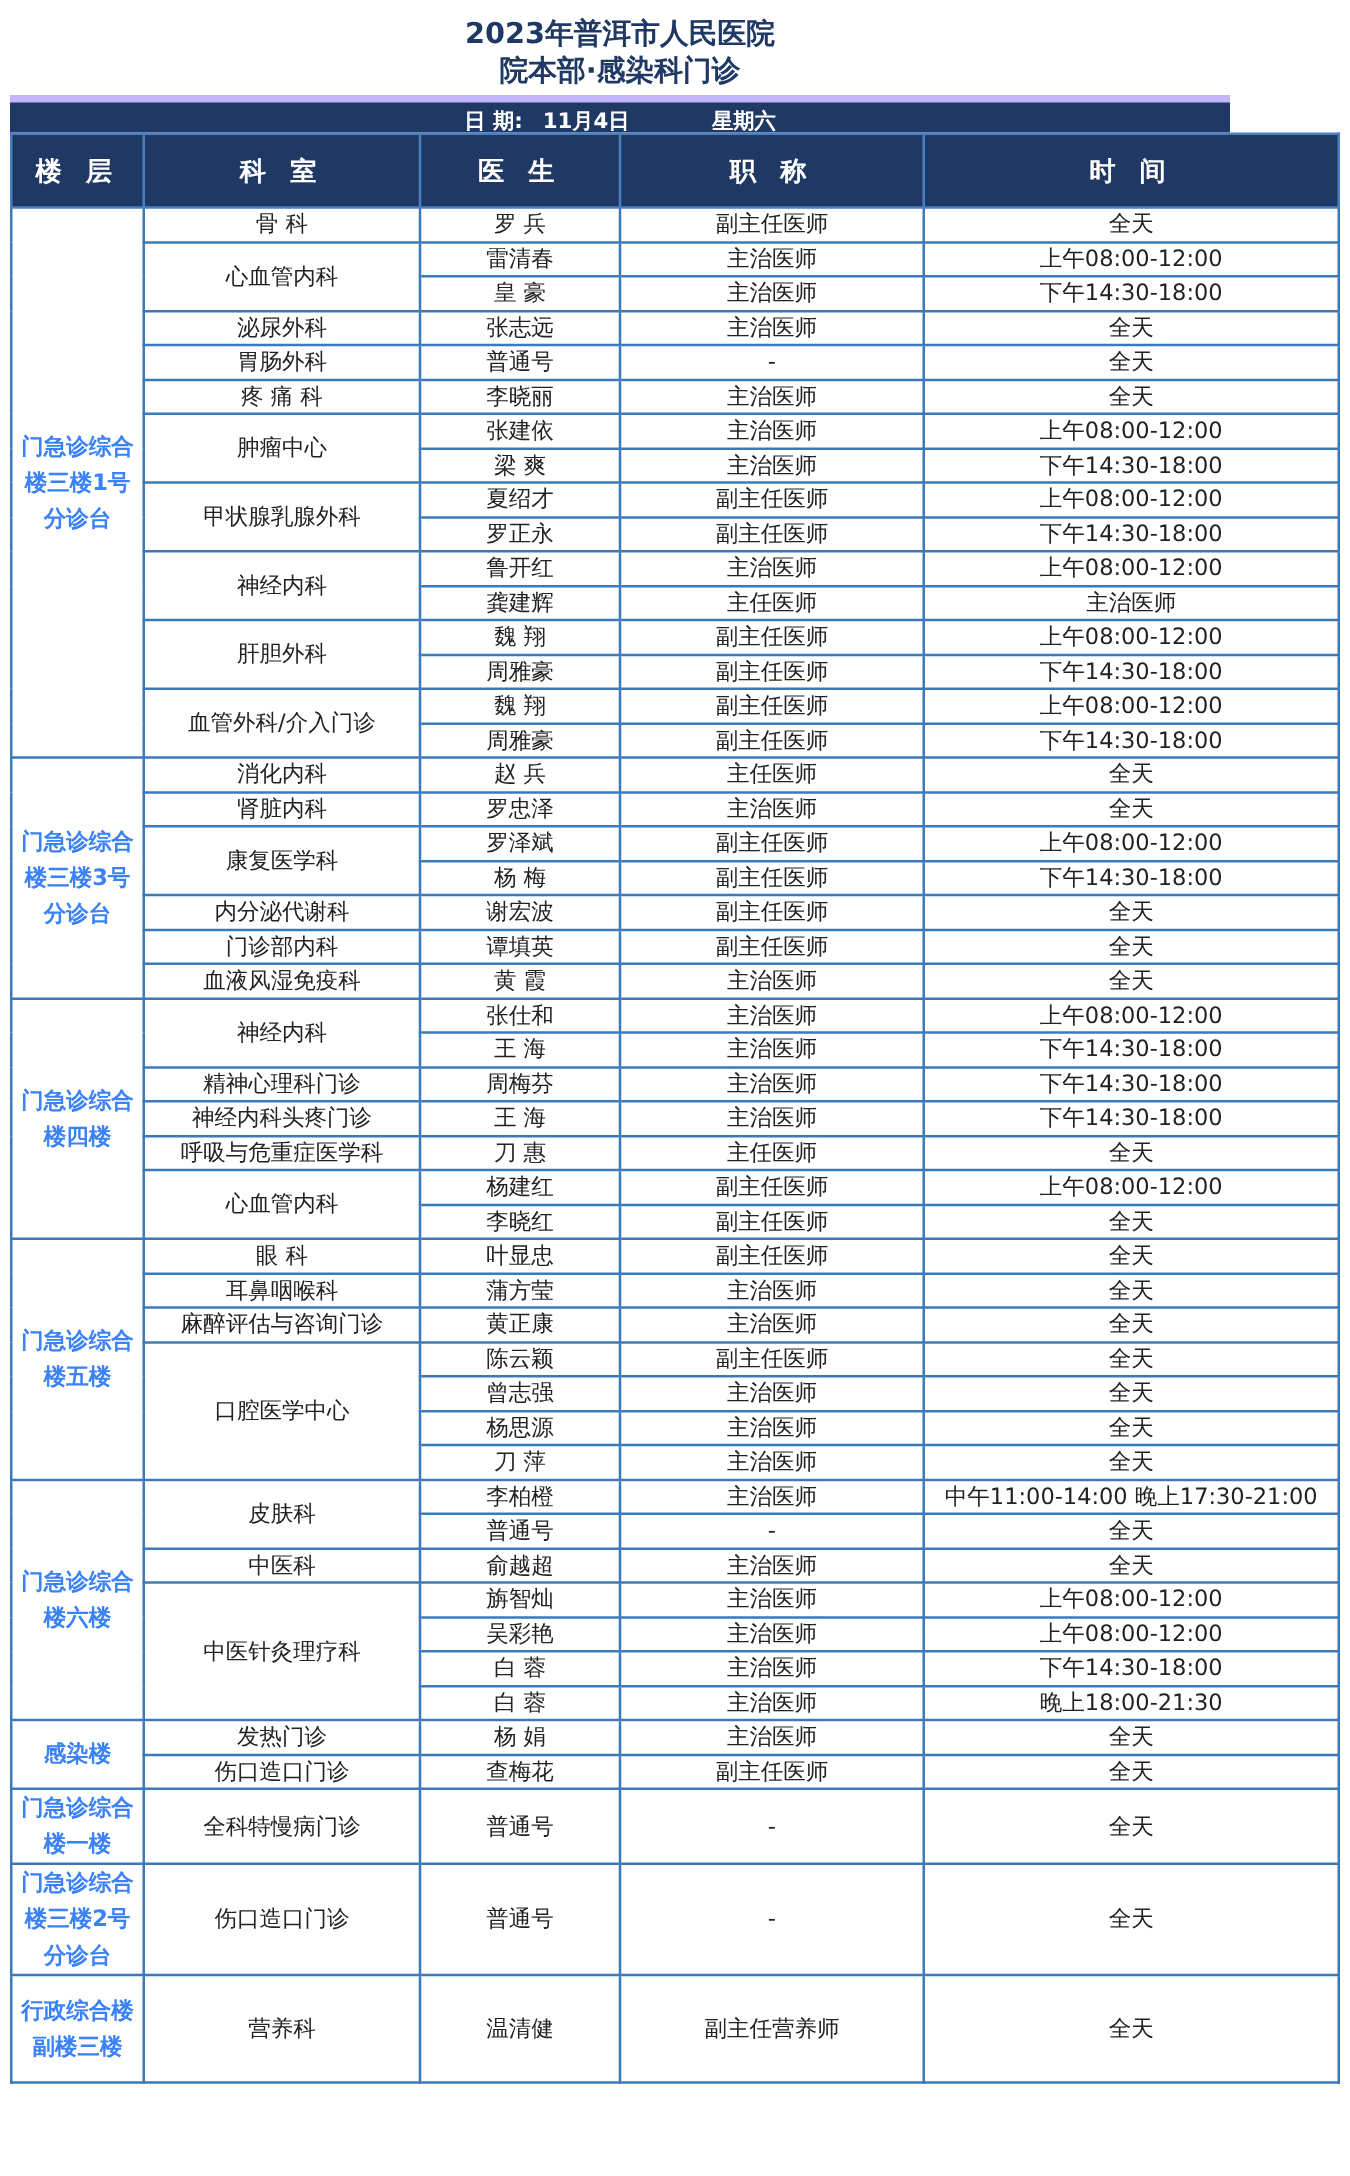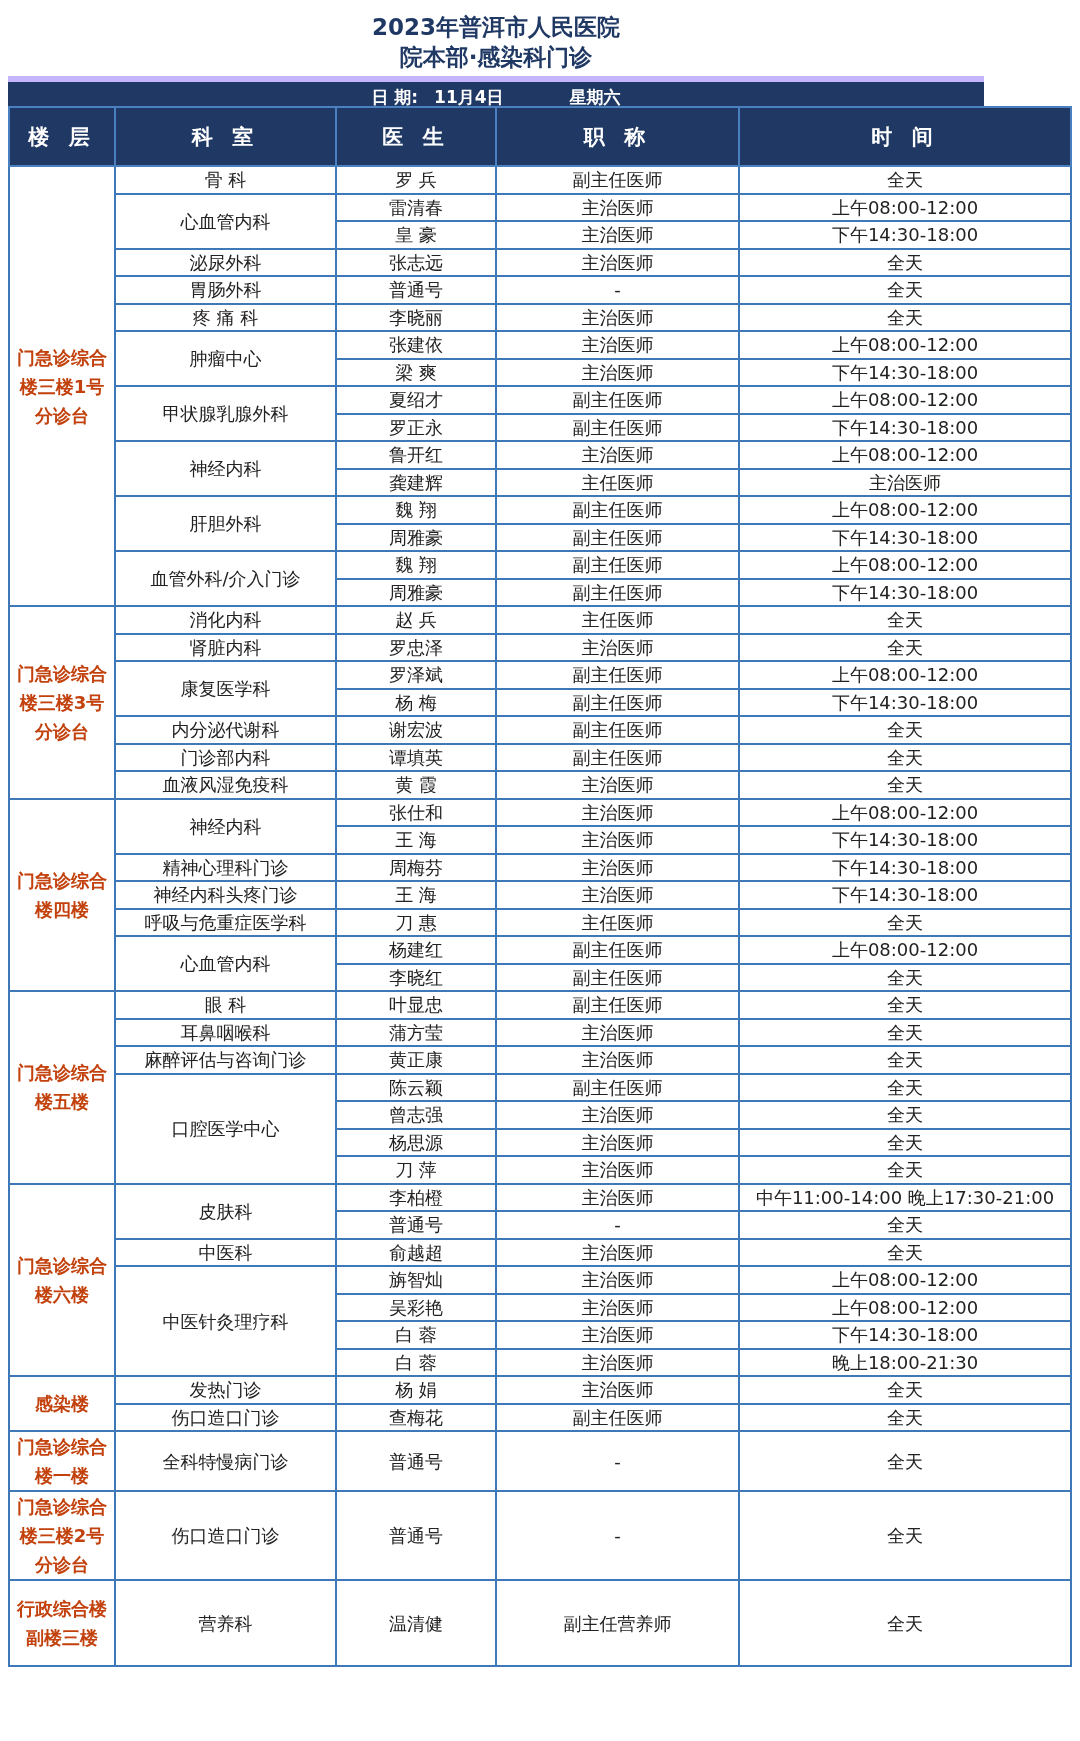--- a/index.html
+++ b/index.html
@@ -4,21 +4,21 @@
 <style>
   html,body{margin:0;padding:0;background:#fff;}
   body{width:1080px;height:1741px;position:relative;font-family:"DejaVu Sans","Liberation Sans",sans-serif;color:#222;}
   .wrap{position:absolute;left:8px;top:8px;width:976px;}
   .title{height:68px;text-align:center;color:#1f3864;font-weight:bold;font-size:23px;line-height:30px;padding-top:4px;box-sizing:border-box;}
   .datebar{height:30px;background:#1f3864;color:#fff;text-align:center;font-weight:bold;font-size:17px;line-height:30px;border-top:6px solid #c4b5fd;box-sizing:border-box;}
   .datebar span{margin:0 16px;}
   table{border-collapse:collapse;width:1062px;table-layout:fixed;}
   th{background:#1f3864;color:#fff;font-size:21px;font-weight:bold;height:33px;border:2px solid #4a7fc0;letter-spacing:6px;padding:12px;}
   td{border:2px solid #3d79b8;text-align:center;font-size:18px;height:25.5px;padding:0;line-height:25px;white-space:nowrap;overflow:hidden;}
-  td.floor{color:#c2410c;font-weight:bold;font-size:18px;line-height:29px;white-space:normal;padding:0 4px;}
+  td.floor{color:#3b82f6;font-weight:bold;font-size:18px;line-height:29px;white-space:normal;padding:0 4px;}
   .outer{border:2px solid #3d79b8;}
   .big2 td{height:55px;}
   .big3 td{height:84px;}
 </style>
 </head>
 <body>
 
 <div class="wrap">
   <div class="title">
     <div>2023年普洱市人民医院</div>

